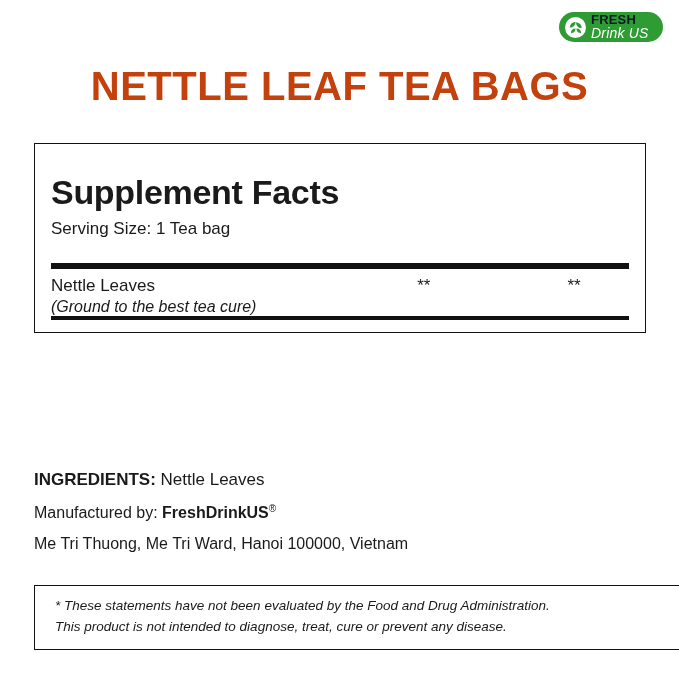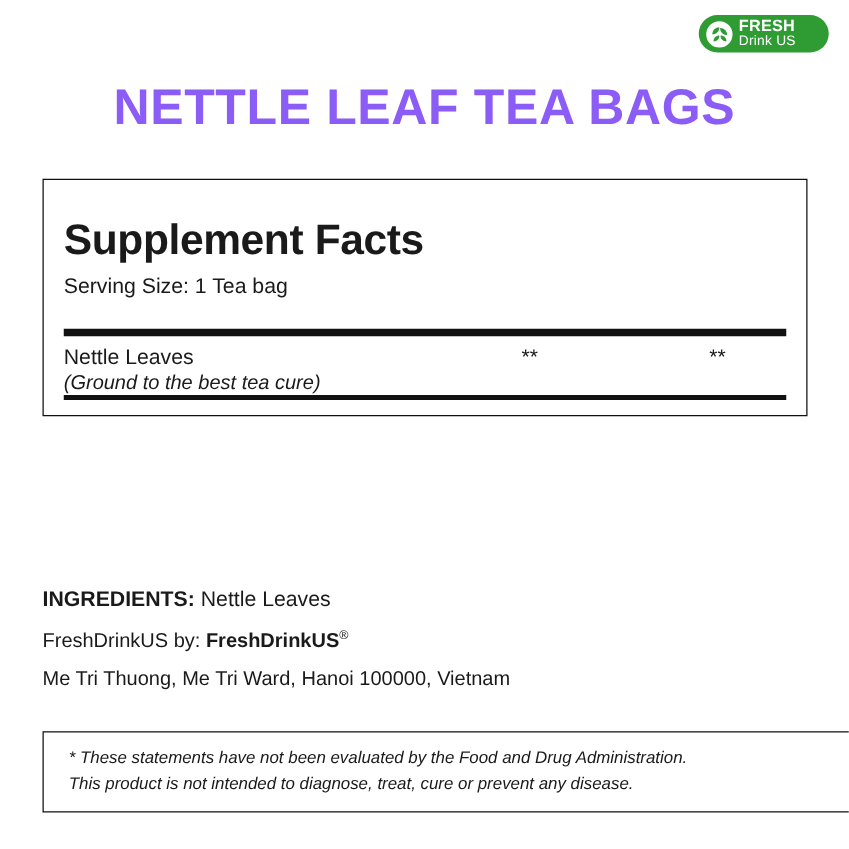--- a/index.html
+++ b/index.html
@@ -41,41 +41,42 @@
     flex: 0 0 auto;
     margin-right: 5px;
   }
   .brand-text {
     display: flex;
     flex-direction: column;
     justify-content: center;
     line-height: 1.05;
   }
   .brand-fresh {
-    color: #ffffff;
+    color: #0f172a;
     font-size: 13px;
     font-weight: bold;
     letter-spacing: 0.2px;
   }
   .brand-sub {
     color: #ffffff;
-    font-size: 11px;
+    font-size: 14px;
     letter-spacing: 0.2px;
+    font-style: italic;
   }
 
   
   .product-title {
     position: absolute;
     top: 64px;
     left: 0;
     width: 679px;
     text-align: center;
     font-size: 40px;
     font-weight: bold;
-    color: #8b5cf6;
+    color: #c2410c;
     letter-spacing: 0.5px;
   }
 
   
   .facts-panel {
     position: absolute;
     left: 34px;
     top: 143px;
     width: 612px;
     box-sizing: border-box;
@@ -238,21 +239,21 @@
   <div class="rule-medium"></div>
 
 </div>
 
 <div class="info-block">
   <div class="ingredients">
     <span class="label">INGREDIENTS:</span>
     <span>Nettle Leaves</span>
   </div>
   <div class="manufactured">
-    <span>FreshDrinkUS by:</span>
+    <span>Manufactured by:</span>
     <span class="brandname">FreshDrinkUS</span><span class="reg">®</span>
   </div>
   <div class="address">Me Tri Thuong, Me Tri Ward, Hanoi 100000, Vietnam</div>
 </div>
 
 <div class="disclaimer">
   <p>* These statements have not been evaluated by the Food and Drug Administration.</p>
   <p>This product is not intended to diagnose, treat, cure or prevent any disease.</p>
 </div>
 

